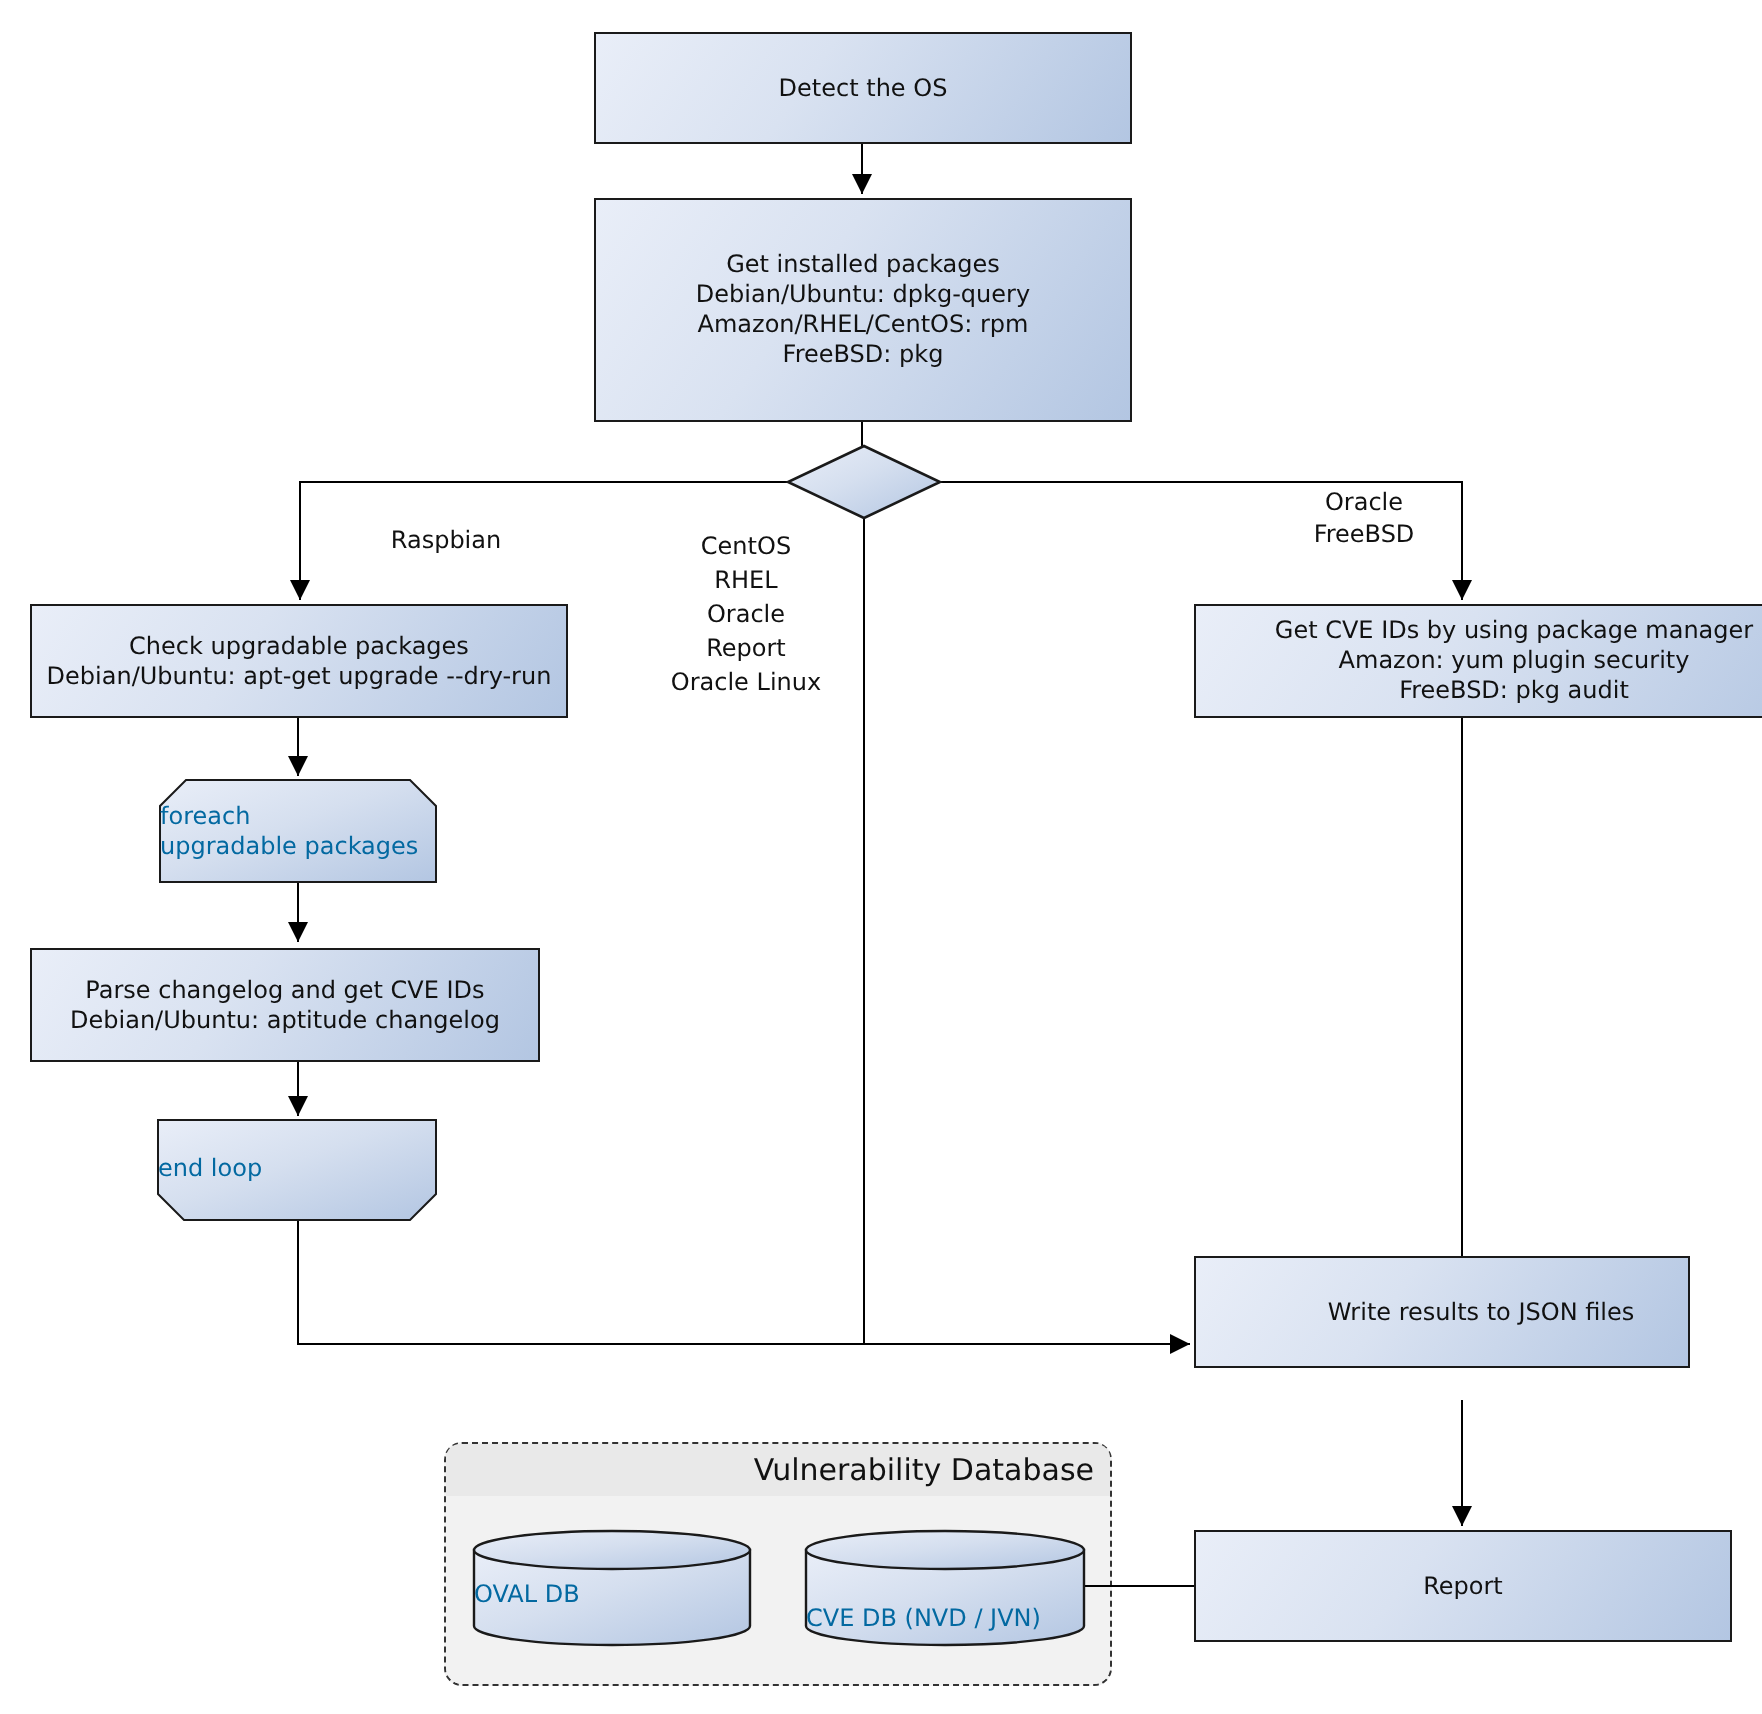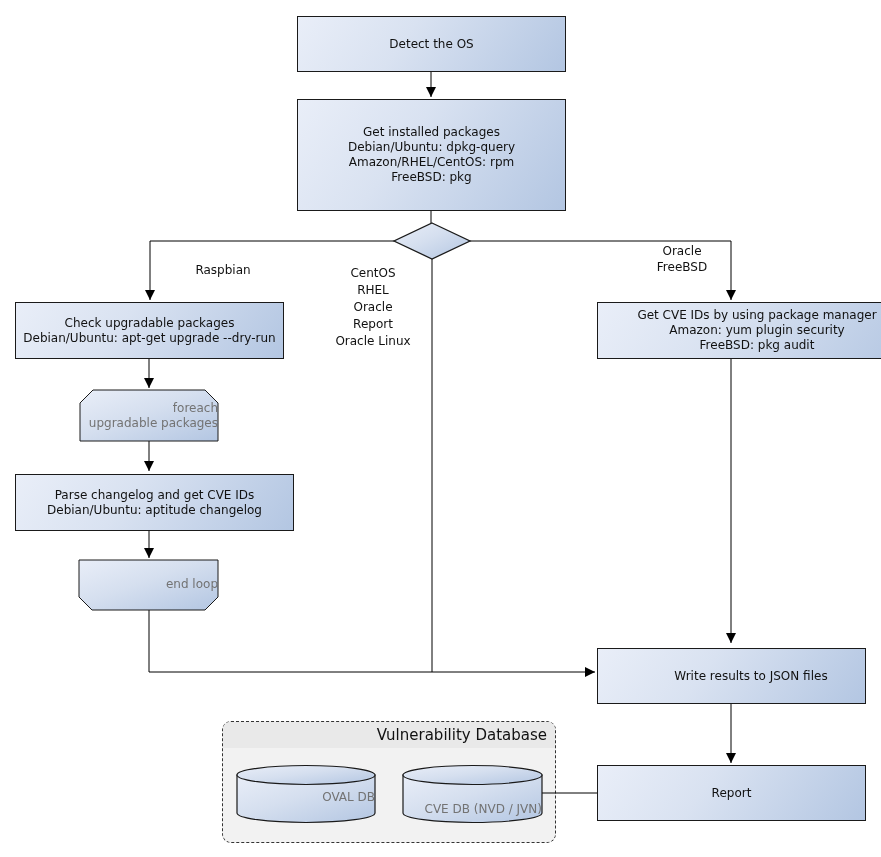--- a/index.html
+++ b/index.html
@@ -10,22 +10,22 @@
   .layer{position:absolute;left:0;top:0;}
   .node{
     position:absolute;box-sizing:border-box;
     display:flex;flex-direction:column;align-items:center;justify-content:center;
     background:linear-gradient(125deg,#e9eef8 0%,#d9e2f1 40%,#b3c6e2 100%);
     border:1px solid #1a1a1a;
     font-size:12px;line-height:15px;text-align:center;color:#111;
     z-index:3;
   }
   .shape-label{
-    position:absolute;display:flex;flex-direction:column;align-items:flex-end;justify-content:center;
-    font-size:12px;line-height:15px;text-align:center;color:#737373;z-index:4;
+    position:absolute;display:flex;flex-direction:column;align-items:flex-start;justify-content:center;
+    font-size:12px;line-height:15px;text-align:center;color:#0369a1;z-index:4;
   }
   .edge-label{
     position:absolute;font-size:12px;line-height:16px;text-align:center;color:#111;z-index:4;
   }
   .edge-label.mid{line-height:17px;}
   .db-container{
     position:absolute;left:222px;top:721px;width:334px;height:122px;box-sizing:border-box;
     background:#f2f2f2;border:1.5px dashed #333;border-radius:9px;z-index:1;
   }
   .db-band{
@@ -101,29 +101,29 @@
     <div>Check upgradable packages</div>
     <div>Debian/Ubuntu: apt-get upgrade --dry-run</div>
   </div>
 
   <div class="node" style="left:597px;top:302px;width:320px;height:57px;">
     <div>Get CVE IDs by using package manager</div>
     <div>Amazon: yum plugin security</div>
     <div>FreeBSD: pkg audit</div>
   </div>
 
-  <div class="node" style="left:597px;top:648px;width:269px;height:56px;padding-left:39px;">
+  <div class="node" style="left:597px;top:628px;width:248px;height:56px;padding-left:39px;">
     <div>Write results to JSON files</div>
   </div>
 
   <div class="node" style="left:597px;top:765px;width:269px;height:56px;">
     <div>Report</div>
   </div>
 
-  <div class="node" style="left:15px;top:474px;width:279px;height:57px;">
+  <div class="node" style="left:15px;top:474px;width:255px;height:57px;">
     <div>Parse changelog and get  CVE IDs</div>
     <div>Debian/Ubuntu: aptitude changelog</div>
   </div>
 
   <div class="shape-label" style="left:80px;top:391px;width:138px;height:49px;">
     <div>foreach</div>
     <div>upgradable  packages</div>
   </div>
 
   <div class="shape-label" style="left:79px;top:560px;width:139px;height:48px;">

